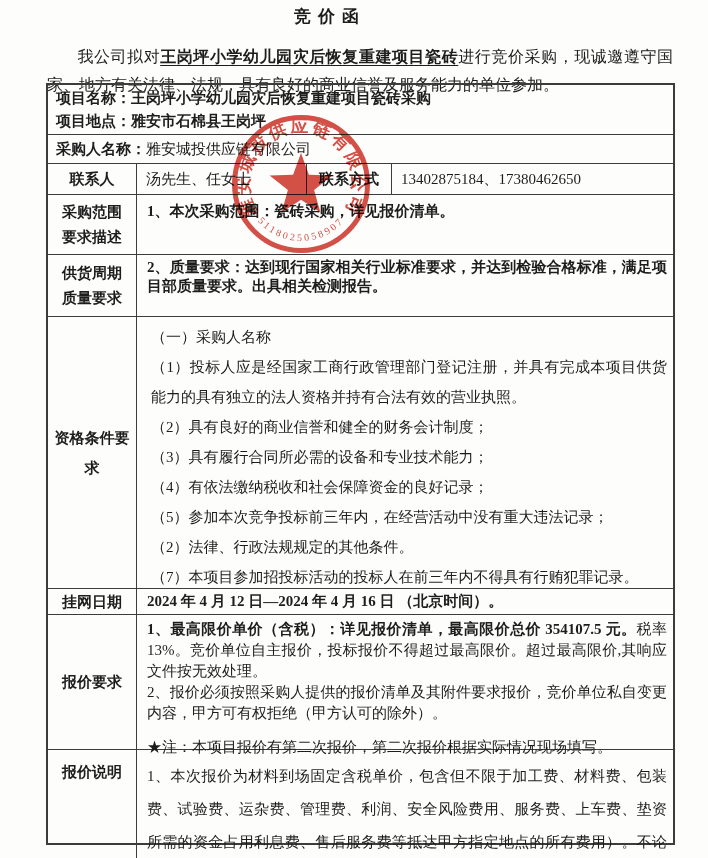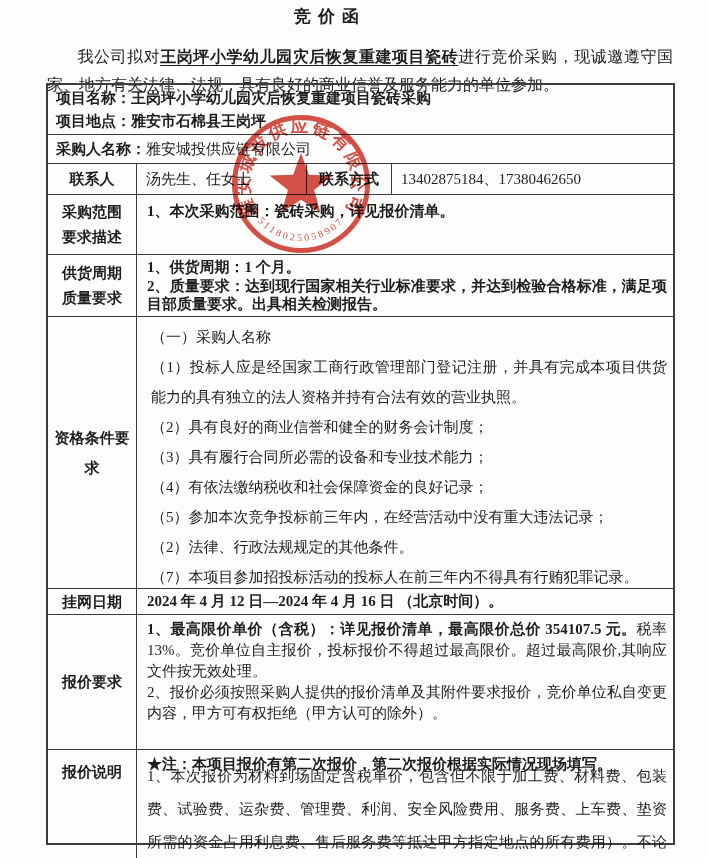--- a/index.html
+++ b/index.html
@@ -49,21 +49,21 @@
   .rowD .cell-content { padding-top:7px; font-weight:bold; }
   .rowE { height:62px; }
   .rowE .cell-content { padding-top:3px; line-height:18.5px; font-weight:bold; text-align:justify; }
   .rowF { height:272px; }
   .rowF .cell-content { padding-top:5px; padding-left:14px; line-height:30px; text-align:justify; }
   .rowG { height:26px; }
   .rowG .cell-content { display:flex; align-items:center; font-weight:bold; }
   .rowH { height:135px; }
   .rowH .cell-content { padding-top:4px; line-height:21px; text-align:justify; }
   .rowH p { margin:0; }
-  .rowH .note { margin-top:30px; font-weight:bold; }
+  .rowH .note { margin-top:13px; font-weight:normal; }
   .rowI .cell-content { padding-top:10px; line-height:33px; overflow:hidden; text-align:justify; }
 
   .stamp {
     position:absolute; left:229px; top:112px; width:144px; height:144px;
     mix-blend-mode:multiply; opacity:0.87; pointer-events:none;
   }
   .stamp text { fill:#cf362c; font-family:"Liberation Serif","DejaVu Serif",serif; }
 </style>
 </head>
 <body>
@@ -100,21 +100,20 @@
       </div>
       <div class="cell-content">1、本次采购范围：瓷砖采购，详见报价清单。</div>
     </div>
 
     <div class="row rowE">
       <div class="cell-label">
         <span>供货周期</span>
         <span>质量要求</span>
       </div>
       <div class="cell-content">
-        <div>1、供货周期：1 个月。</div>
         <div>2、质量要求：达到现行国家相关行业标准要求，并达到检验合格标准，满足项目部质量要求。出具相关检测报告。</div>
       </div>
     </div>
 
     <div class="row rowF">
       <div class="cell-label tall">
         <span>资格条件要</span>
         <span>求</span>
       </div>
       <div class="cell-content">

